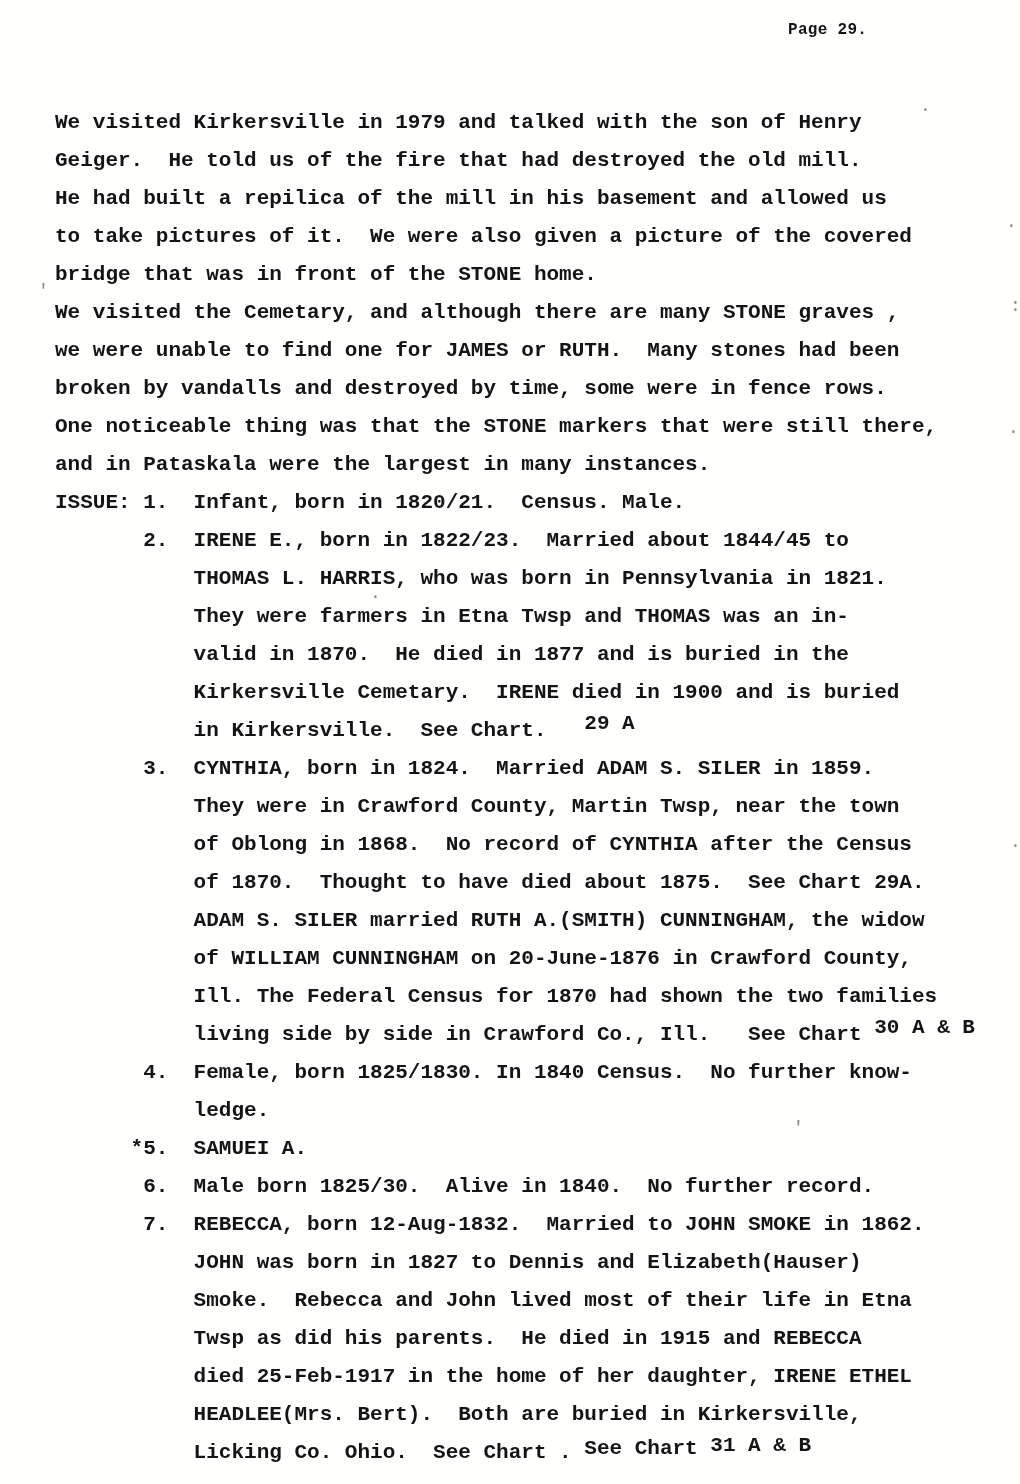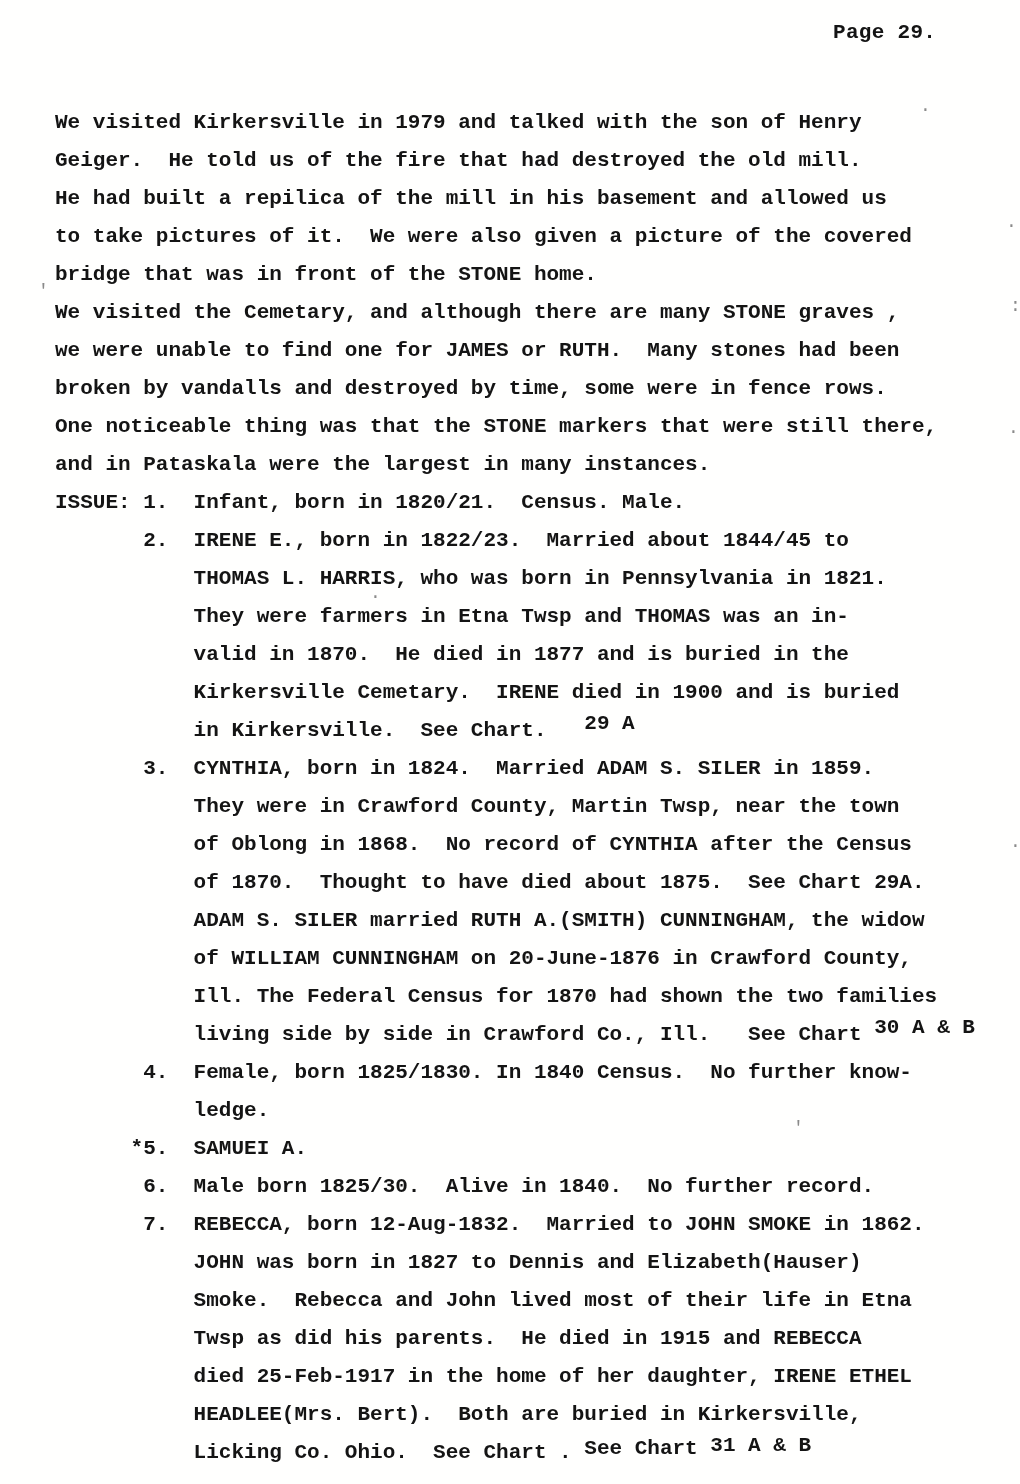--- a/index.html
+++ b/index.html
@@ -12,23 +12,23 @@
     width: 1020px;
     height: 1484px;
     background: #fffffe;
     overflow: hidden;
     font-family: "Liberation Mono", "DejaVu Sans Mono", monospace;
     font-weight: 700;
     color: #141414;
   }
   .page-number {
     position: absolute;
-    left: 833px;
+    left: 788px;
     top: 21px;
-    font-size: 21px;
+    font-size: 16px;
     letter-spacing: 0.3px;
     white-space: pre;
   }
   .text-body {
     position: absolute;
     left: 55px;
     top: 104px;
     font-size: 21px;
     line-height: 38px;
     white-space: pre;

